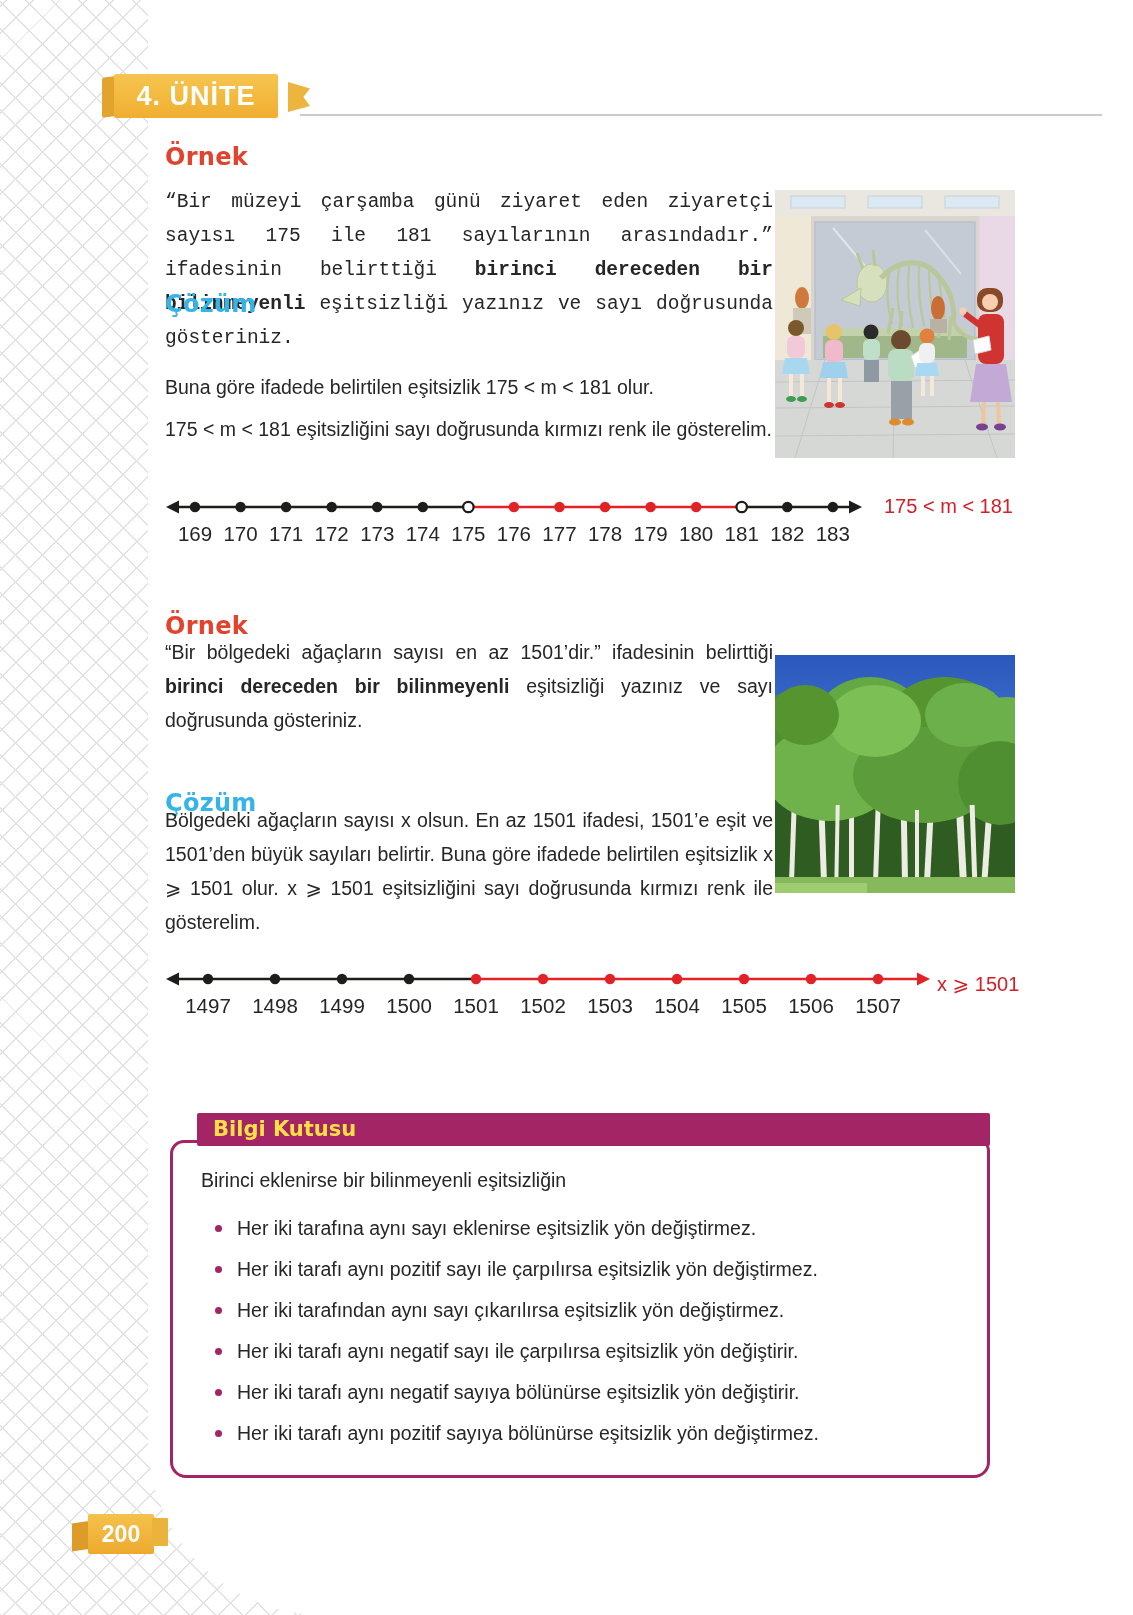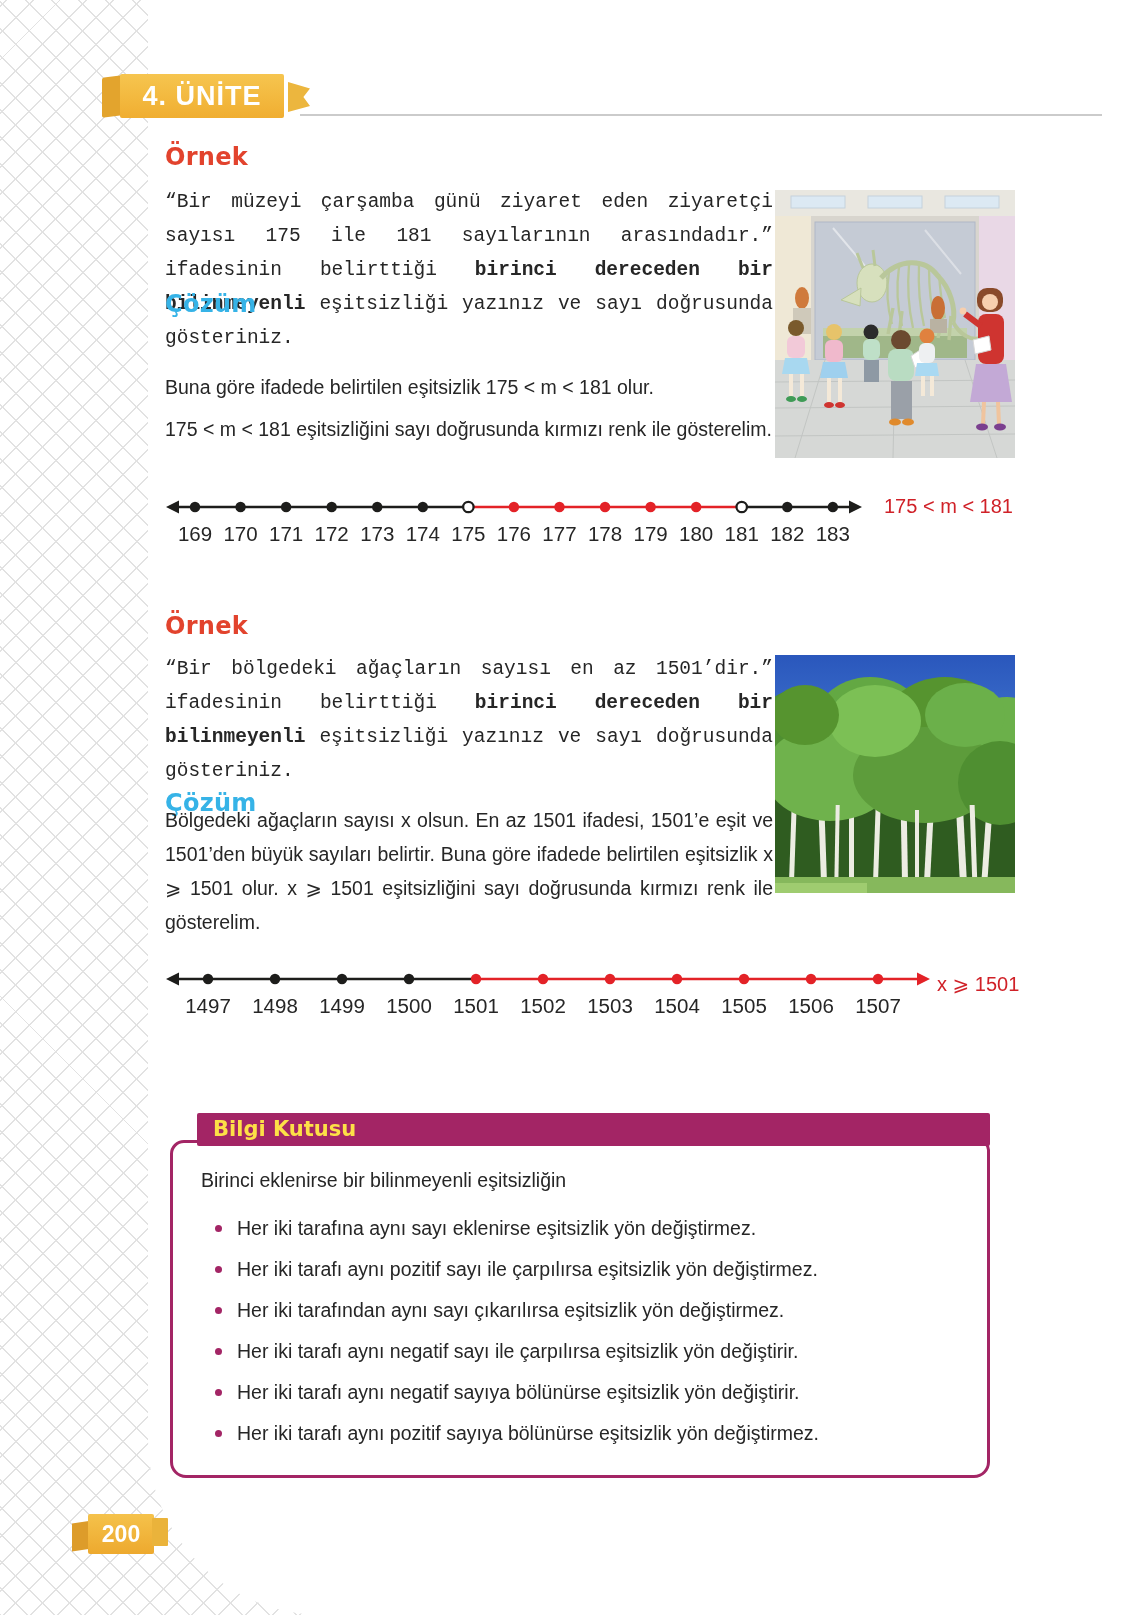--- a/index.html
+++ b/index.html
@@ -9,21 +9,21 @@
     background-color:#fff;
     background-image:
       repeating-linear-gradient(45deg,#e2e2e2 0 1.4px,transparent 1.4px 19px),
       repeating-linear-gradient(-45deg,#e2e2e2 0 1.4px,transparent 1.4px 19px);
   }
   .panel{position:absolute;top:0;right:0;bottom:0;left:148px;background:#fff;border-bottom-left-radius:175px;}
   .abs{position:absolute;z-index:2;}
   
   .unit-ribbon{left:102px;top:73px;width:208px;height:48px;}
   .unit-ribbon .flap-l{position:absolute;left:0;top:3px;width:28px;height:40px;background:#e3a42d;transform:skewY(-7deg);border-radius:2px;}
-  .unit-ribbon .main{position:absolute;left:18px;top:1px;width:164px;height:44px;background:linear-gradient(180deg,#f6c54f 0%,#f0ae31 100%);border-radius:2px;display:flex;align-items:center;justify-content:center;color:#fff;font-weight:bold;font-size:27px;letter-spacing:1px;}
+  .unit-ribbon .main{position:absolute;left:12px;top:1px;width:164px;height:44px;background:linear-gradient(180deg,#f6c54f 0%,#f0ae31 100%);border-radius:2px;display:flex;align-items:center;justify-content:center;color:#fff;font-weight:bold;font-size:27px;letter-spacing:1px;}
   .unit-ribbon .flap-r{position:absolute;left:186px;top:9px;width:22px;height:30px;background:#ecb63e;clip-path:polygon(0 0,100% 22%,70% 50%,100% 80%,0 100%);}
   .rule{left:300px;top:114px;width:802px;height:2px;background:#cbcbcb;}
   
   .h-ornek{font-family:"DejaVu Sans",sans-serif;font-weight:bold;font-size:24px;color:#e2432d;letter-spacing:.3px;}
   .h-cozum{font-family:"DejaVu Sans",sans-serif;font-weight:bold;font-size:24px;color:#36b3e7;letter-spacing:.3px;}
   .para{font-size:19.5px;line-height:34px;width:608px;text-align:justify;}
   .line{font-size:19.5px;line-height:30px;white-space:nowrap;}
   .bold{font-weight:bold;}
   .nl-label{font-size:20px;color:#d02128;white-space:nowrap;}
   .nl text{font-family:"Liberation Sans","DejaVu Sans",sans-serif;}
@@ -190,21 +190,21 @@
       <circle cx="578.72" cy="18" r="5.2" fill="#fff" stroke="#1d1d1b" stroke-width="2.2"></circle>
       <text x="578.72" y="52" text-anchor="middle" font-size="20.5" fill="#262626">181</text>
       <circle cx="624.28" cy="18" r="5.2" fill="#1d1d1b"></circle>
       <text x="624.28" y="52" text-anchor="middle" font-size="20.5" fill="#262626">182</text>
       <circle cx="669.84" cy="18" r="5.2" fill="#1d1d1b"></circle>
       <text x="669.84" y="52" text-anchor="middle" font-size="20.5" fill="#262626">183</text>
     </svg>
   <div class="abs nl-label" style="left:884px;top:495px;">175 &lt; m &lt; 181</div>
 
   <div class="abs h-ornek" style="left:165px;top:612px;">Örnek</div>
-  <div class="abs para" style="left:165px;top:652px;font-family:Liberation Mono, monospace;"><span>“Bir bölgedeki ağaçların sayısı en az 1501’dir.” ifadesinin belirttiği </span><span class="bold">birinci dereceden bir bilinmeyenli</span><span> eşitsizliği yazınız ve sayı doğrusunda gösteriniz.</span></div>
+  <div class="abs para" style="left:165px;top:635px;"><span>“Bir bölgedeki ağaçların sayısı en az 1501’dir.” ifadesinin belirttiği </span><span class="bold">birinci dereceden bir bilinmeyenli</span><span> eşitsizliği yazınız ve sayı doğrusunda gösteriniz.</span></div>
 
   <svg class="abs figure" style="left:775px;top:655px;" width="240" height="238" viewBox="0 0 240 238">
     <defs>
       <linearGradient id="sky" x1="0" y1="0" x2="0" y2="1">
         <stop offset="0" stop-color="#2a57bc"></stop>
           <stop offset="1" stop-color="#4b82d8"></stop>
       </linearGradient>
     </defs>
     <rect width="240" height="130" fill="url(#sky)"></rect>
     <ellipse cx="28" cy="95" rx="55" ry="62" fill="#4f8f31"></ellipse>

